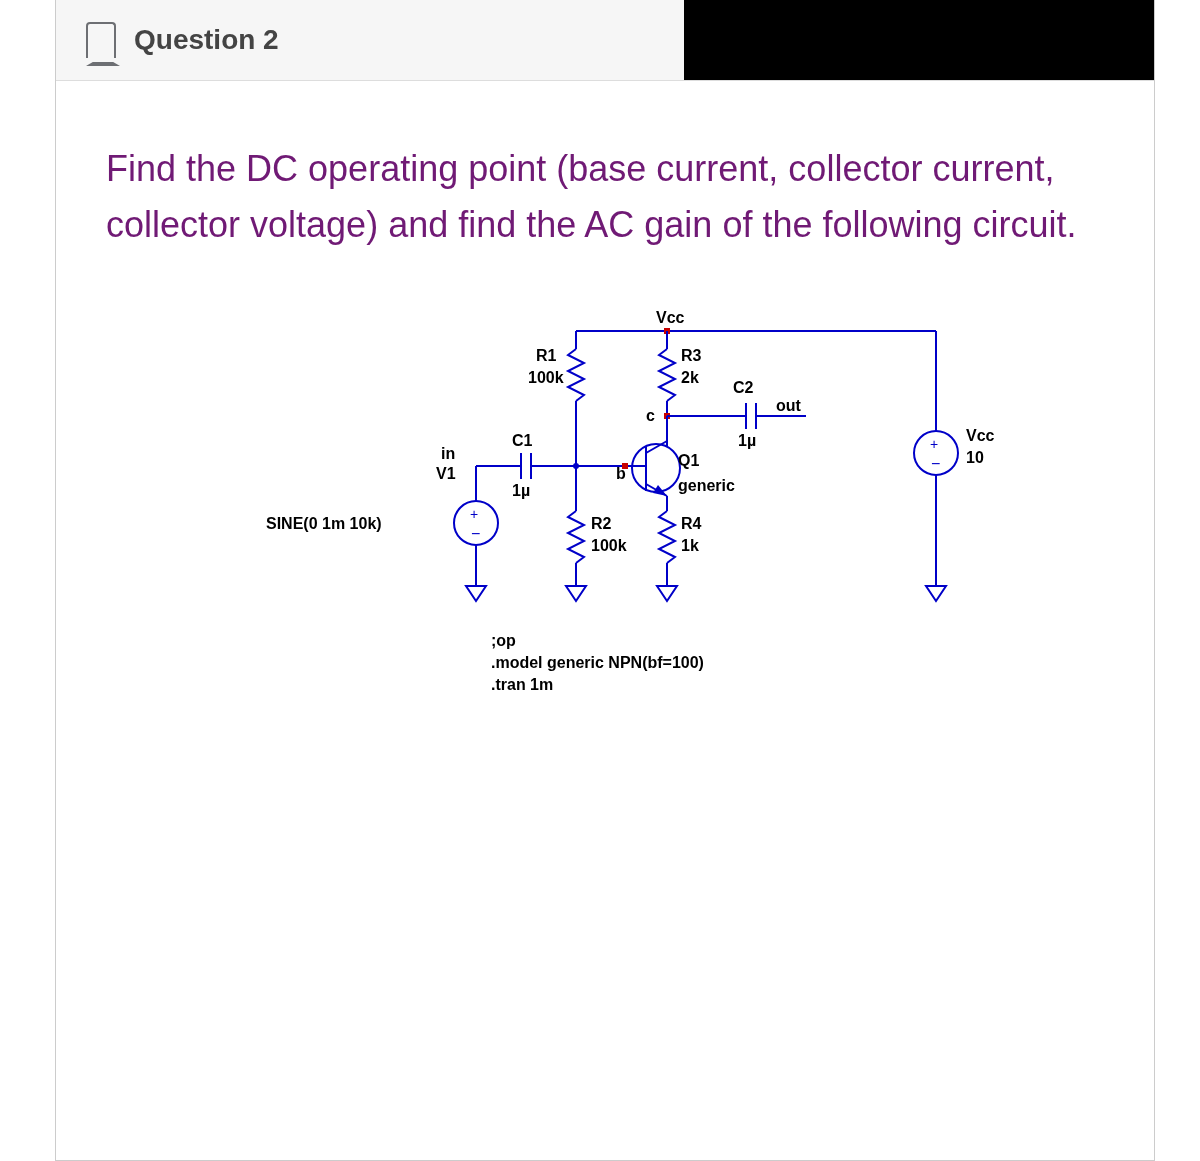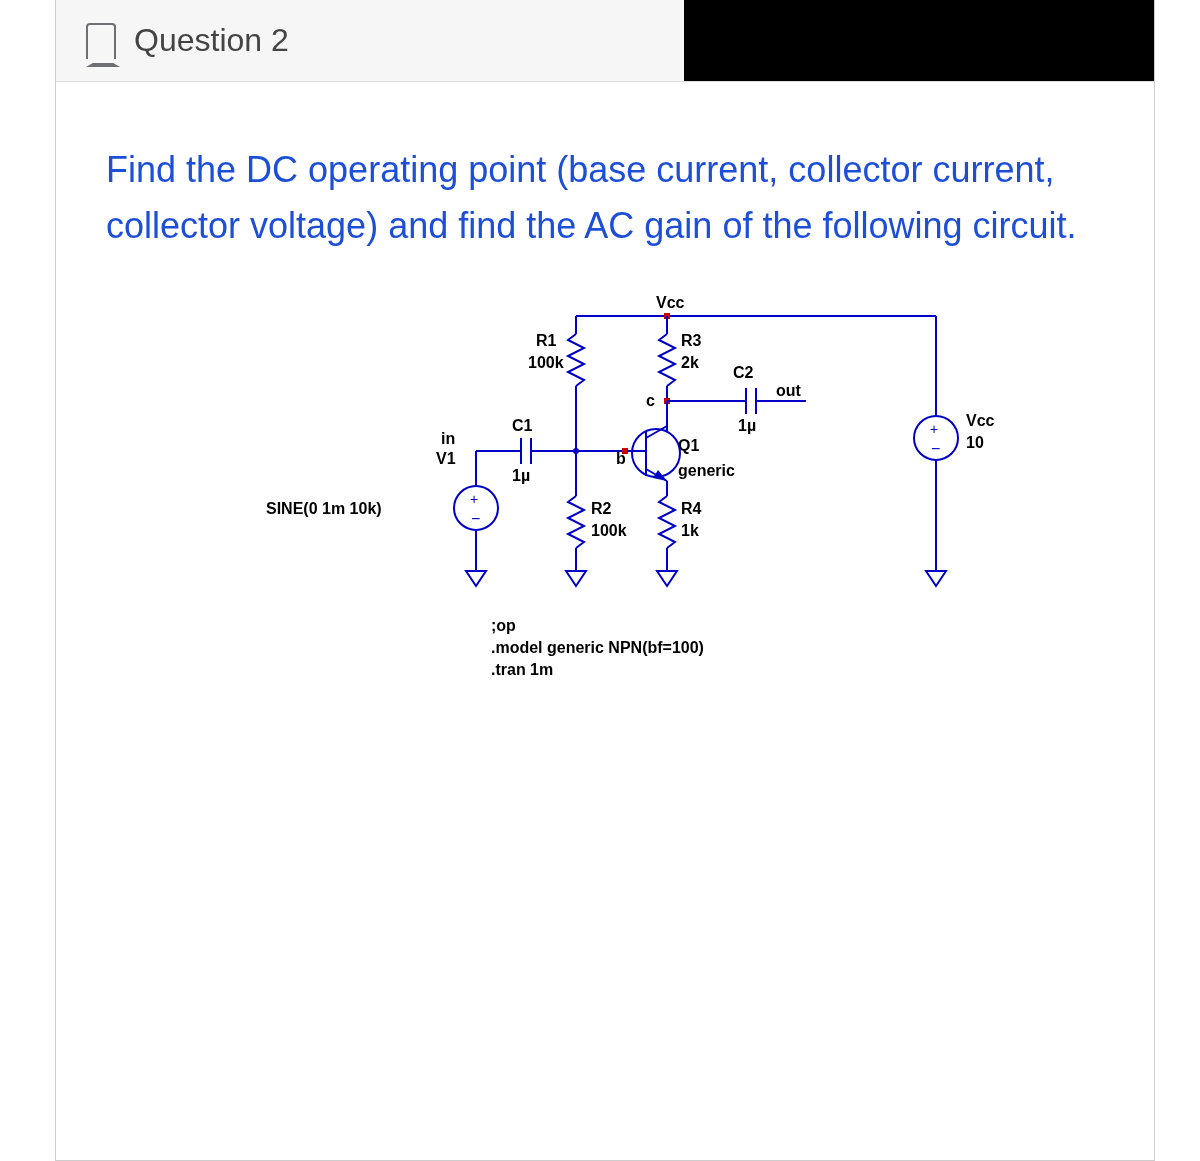--- a/index.html
+++ b/index.html
@@ -53,44 +53,44 @@
       left: 0.5px;
       width: 0;
       height: 0;
       border-left: 14.5px solid transparent;
       border-right: 14.5px solid transparent;
       border-top: 8px solid #f6f6f6;
       transform: scaleY(-1);
       z-index: 1;
     }
     .question-title {
-      font-size: 32px;
-      font-weight: 400;
+      font-size: 28px;
+      font-weight: 700;
       color: #444;
     }
     .black-box {
       position: absolute;
       right: 0;
       top: 0;
       width: 470px;
       height: 100%;
       background: #000;
     }
     .question-body {
       padding: 60px 50px 30px 50px;
     }
     .question-text {
       font-size: 36px;
       font-weight: 300;
-      color: #1d4ed8;
+      color: #701a75;
       line-height: 1.55;
       margin-bottom: 30px;
     }
     .circuit-container {
-      margin-top: 32px;
+      margin-top: 48px;
       padding-left: 140px;
     }
     .circuit-svg {
       width: 800px;
       height: 420px;
     }
     .wire { stroke: #0000c8; stroke-width: 2; fill: none; }
     .dot { fill: #0000c8; }
     .ground-arrow { fill: none; stroke: #0000c8; stroke-width: 2; }
     .comp-label { font-family: Arial, sans-serif; font-size: 16px; font-weight: bold; fill: #000; }

